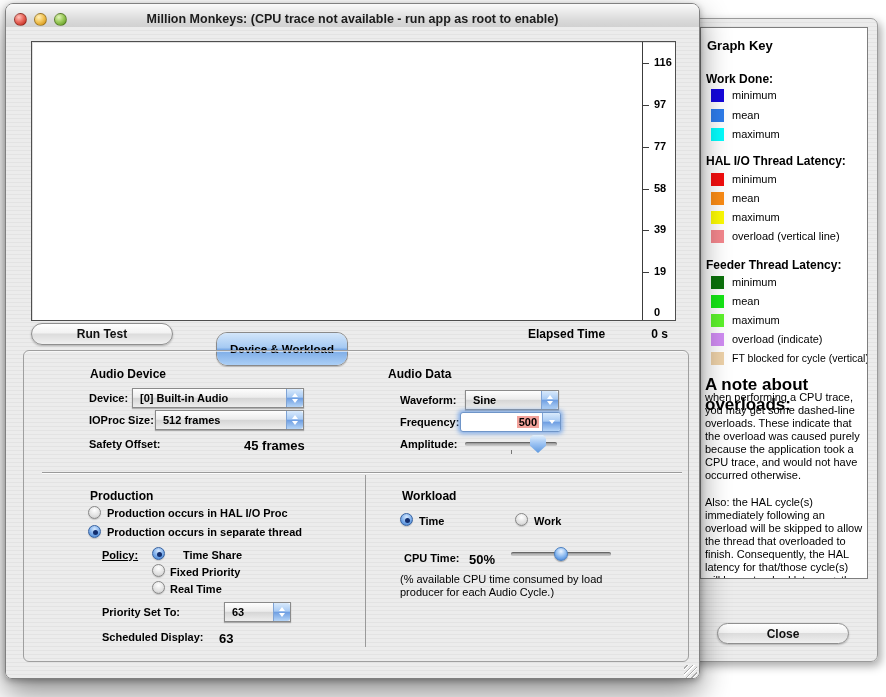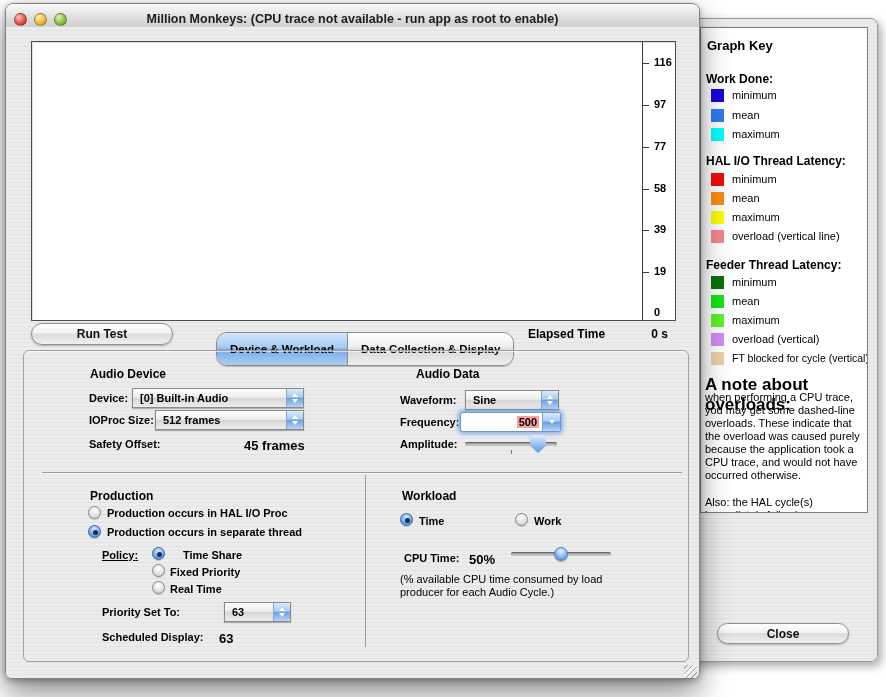--- a/index.html
+++ b/index.html
@@ -4,21 +4,21 @@
 <style>
   * { margin:0; padding:0; box-sizing:border-box; }
   html,body { width:886px; height:697px; background:#fff; font-family:"Liberation Sans", sans-serif; position:relative; overflow:hidden; }
 
   .pinstripe { background: repeating-linear-gradient(180deg, #ececec 0px, #ececec 3px, #e3e3e3 3px, #e3e3e3 4px); }
 
   
   .drawer { position:absolute; left:688px; top:18px; width:190px; height:644px;
             border:1px solid #9a9a9a; border-radius:0 7px 7px 7px;
             box-shadow: 3px 4px 10px rgba(0,0,0,.35); }
-  .keybox { position:absolute; left:11px; top:8px; width:168px; height:486px;
+  .keybox { position:absolute; left:11px; top:8px; width:168px; height:552px;
             background:#fff; border:1px solid #7e7e7e; overflow:hidden; }
   .keybox .kt { position:absolute; font-size:13px; font-weight:bold; color:#000; }
   .key-sec-title { position:absolute; left:5px; font-size:12px; font-weight:bold; color:#000; }
   .key-row { position:absolute; left:10px; display:flex; align-items:center; height:14px; }
   .swatch { width:13px; height:13px; display:inline-block; }
   .key-label { font-size:11px; color:#000; margin-left:8px; white-space:nowrap; }
   .note-title { position:absolute; left:4px; font-size:17px; font-weight:bold; }
   .note-p { position:absolute; left:4px; width:158px; font-size:11px; line-height:13px; color:#000; }
 
   
@@ -153,21 +153,21 @@
     <div class="key-row" style="top:266px;">
       <span class="swatch" style="background: rgb(21, 230, 21);"></span>
       <span class="key-label">mean</span>
       </div>
     <div class="key-row" style="top:285px;">
       <span class="swatch" style="background: rgb(94, 243, 45);"></span>
       <span class="key-label">maximum</span>
       </div>
     <div class="key-row" style="top:304px;">
       <span class="swatch" style="background: rgb(209, 141, 243);"></span>
-      <span class="key-label">overload (vertical)</span>
+      <span class="key-label">overload (indicate)</span>
       </div>
     <div class="key-row" style="top:323px;">
       <span class="swatch" style="background: rgb(238, 210, 169);"></span>
       <span class="key-label" style="font-size:10.5px;">FT blocked for cycle (vertical)</span>
       </div>
 
     <div class="note-title" style="top:347px;">A note about overloads:</div>
     <div class="note-p" style="top:363px;">when performing a CPU trace, you may get some dashed-line overloads.  These indicate that the overload was caused purely because the application took a CPU trace, and would not have occurred otherwise.</div>
     <div class="note-p" style="top:468px;">Also: the HAL cycle(s) immediately following an overload will be skipped to allow the thread that overloaded to finish. Consequently, the HAL latency for that/those cycle(s) will be a standard latency + the size of the IOProc(s).</div>
   </div>
@@ -201,21 +201,20 @@
       <div class="ylabel" style="top:140px">58</div>
       <div class="ylabel" style="top:181px">39</div>
       <div class="ylabel" style="top:223px">19</div>
       <div class="ylabel" style="top:264px">0</div>
     </div>
 
     <div class="aqua-btn" style="position:absolute; left:25px; top:296px; width:142px; height:22px;">Run Test</div>
 
     <div class="tabs">
       <div class="tab sel">Device &amp; Workload</div>
-      <div class="tab">Data Collection &amp; Display</div>
     </div>
 
     <div class="val" style="left:522px; top:300px; font-size:12px;">Elapsed Time</div>
     <div class="val" style="left:610px; top:300px; width:52px; text-align:right; font-size:12px;">0 s</div>
 
     <div class="tabbox">
 
       <div class="sec-title" style="left:66px; top:16px;">Audio Device</div>
 
       <div class="lbl" style="left:65px; top:41px;">Device:</div>
@@ -232,21 +231,21 @@
         <span class="popup-text">512 frames</span>
         <span class="popup-arrows">
             <i class="tri-up"></i>
             <i class="tri-down"></i>
           </span>
       </div>
 
       <div class="lbl" style="left:65px; top:87px;">Safety Offset:</div>
       <div class="val" style="left:220px; top:87px;">45  frames</div>
 
-      <div class="sec-title" style="left:392px; top:16px;">Audio Data</div>
+      <div class="sec-title" style="left:364px; top:16px;">Audio Data</div>
 
       <div class="lbl" style="left:376px; top:43px;">Waveform:</div>
       <div class="popup" style="left:441px; top:39px; width:94px; height:20px;">
         <span class="popup-text">Sine</span>
         <span class="popup-arrows">
             <i class="tri-up"></i>
             <i class="tri-down"></i>
           </span>
       </div>
 

